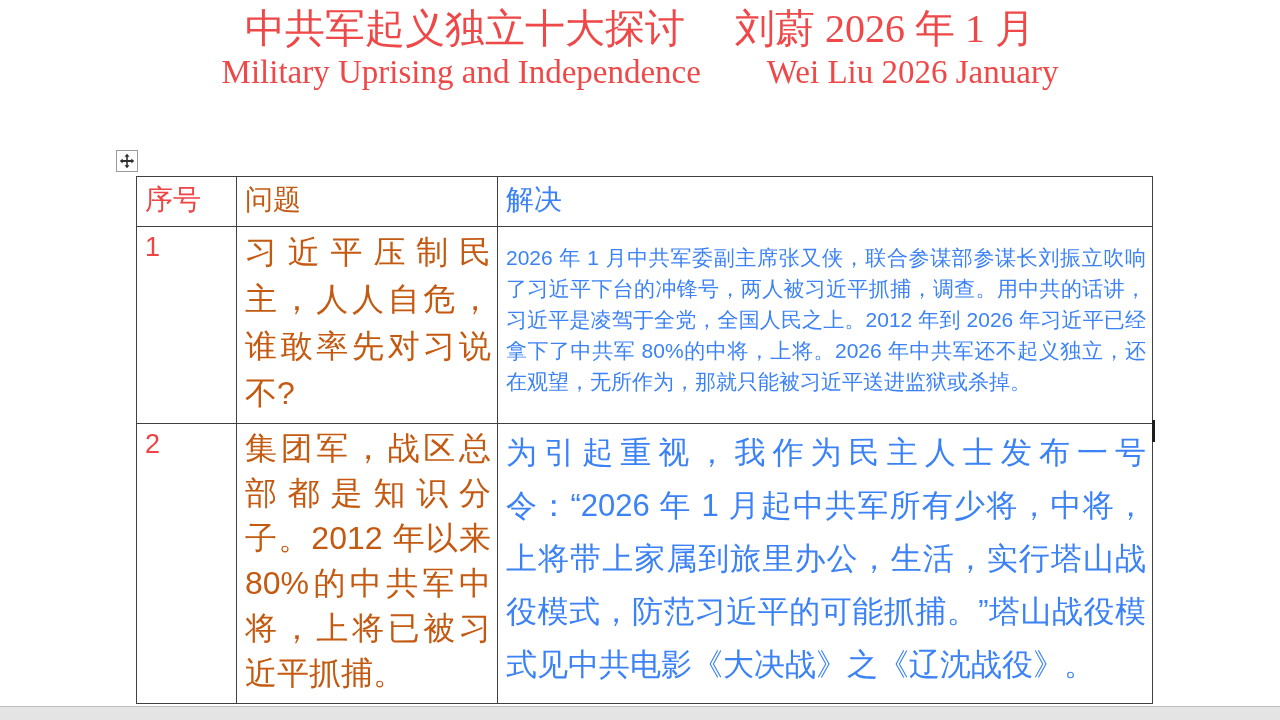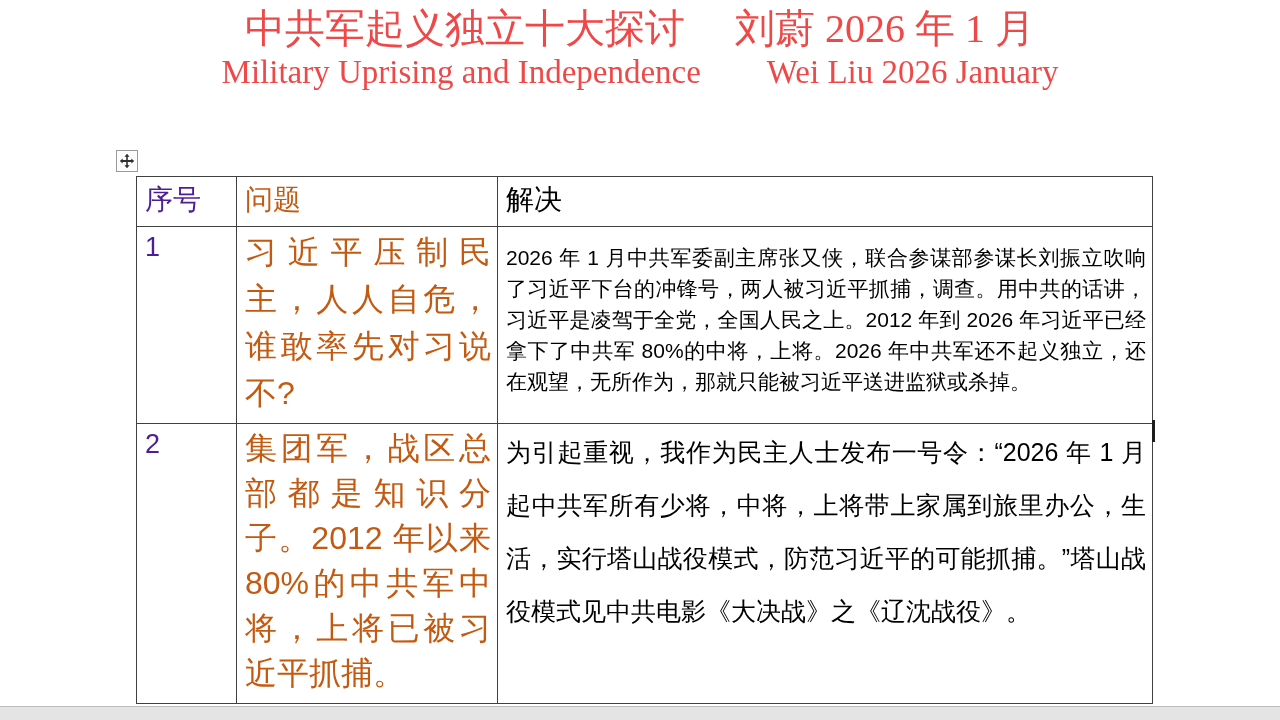--- a/index.html
+++ b/index.html
@@ -23,32 +23,32 @@
   
   table.doc-table{
     position:absolute;left:136px;top:176px;width:1016px;
     border-collapse:collapse;table-layout:fixed;
   }
   table.doc-table td{
     border:1.5px solid #404040;vertical-align:top;overflow:hidden;
     padding:2px 6px 0 8px;box-sizing:border-box;
   }
   tr.header-row td{height:50px;font-size:28px;line-height:44px;padding-top:1px;}
-  .c-index{color:#4c1d95;}
+  .c-index{color:#ef4444;}
   .c-question{color:#c45a11;margin-left:17px;}
-  .c-solution{color:#000000;}
+  .c-solution{color:#3b82f6;}
   td.idx{font-size:27px;line-height:36px;}
   td.q{font-size:32px;text-align:justify;}
   td.s{text-align:justify;}
   tr.row-1 td{height:197px;}
   tr.row-2 td{height:280px;}
   tr.row-1 td.q{line-height:47px;}
   tr.row-1 td.s{font-size:21px;line-height:31px;padding-top:15px;}
   tr.row-2 td.q{line-height:45px;}
-  tr.row-2 td.s{font-size:25px;line-height:53px;}
+  tr.row-2 td.s{font-size:31px;line-height:53px;}
   
   .cursor-tick{position:absolute;left:1152px;top:420px;width:3px;height:22px;background:#1c1c1c;}
   .bottom-strip{position:absolute;left:0;top:706px;width:1280px;height:14px;background:#e4e4e4;border-top:1px solid #bdbdbd;}
 </style>
 </head>
 <body>
 
 <div class="title-block">
   <div class="title-zh">中共军起义独立十大探讨　 刘蔚 2026 年 1 月</div>
   <div class="title-en">Military Uprising and Independence　　Wei Liu 2026 January</div>

